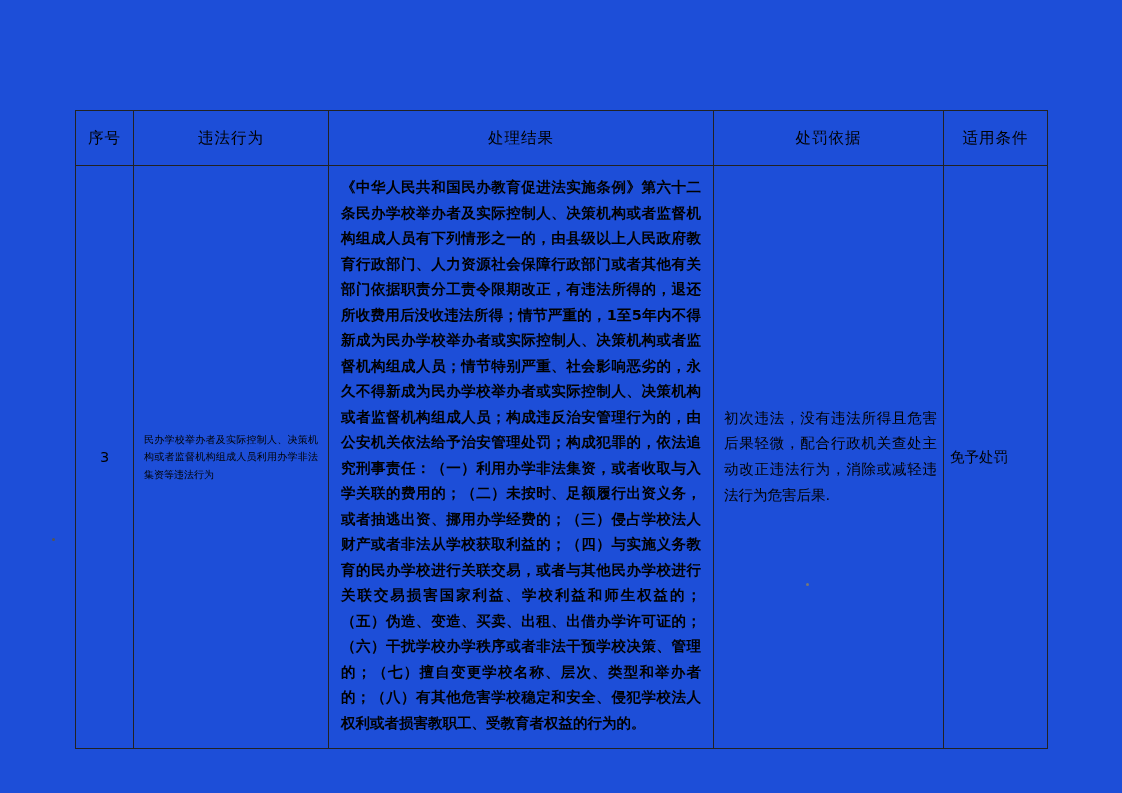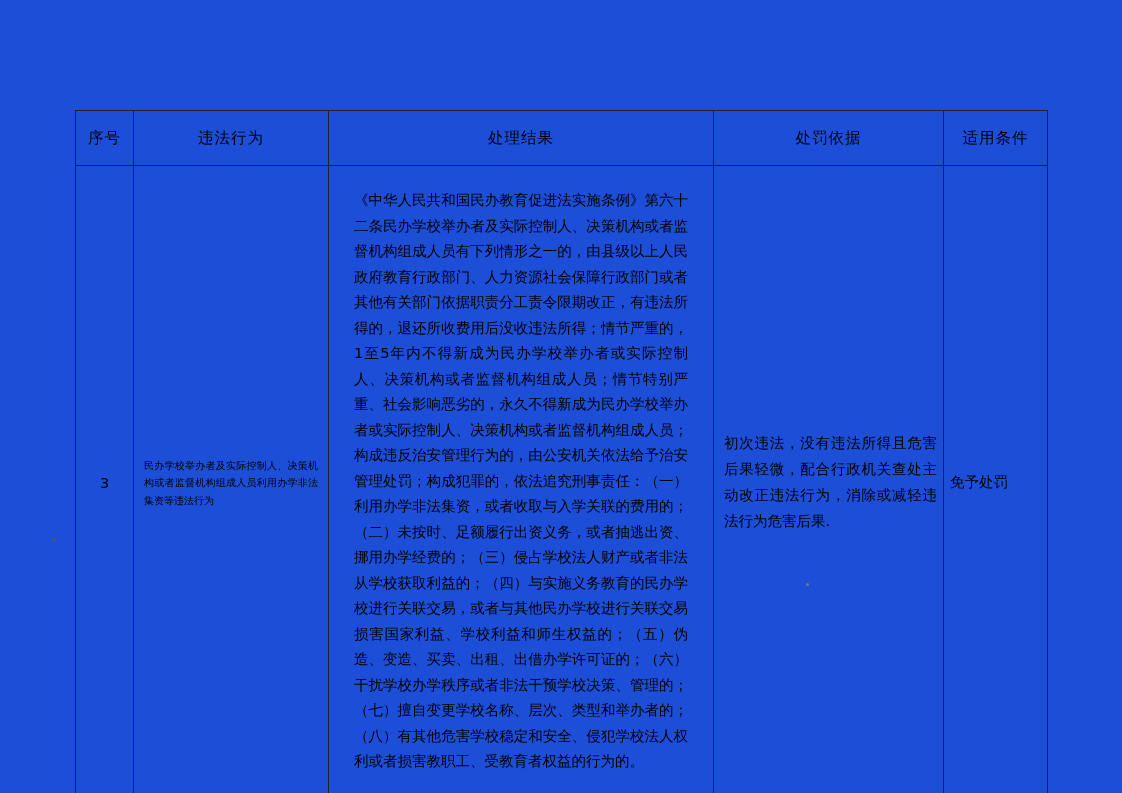--- a/index.html
+++ b/index.html
@@ -62,22 +62,23 @@
   }
   td.cell-basis {
     font-size: 14.5px;
     line-height: 1.76;
     text-align: justify;
     text-justify: inter-ideograph;
     vertical-align: top;
     padding: 9px 12px 12px 12px;
   }
   td.cell-basis p {
-    margin: 13px;
+    margin: 0;
     text-indent: 0;
+    font-weight: bold;
   }
   td.cell-cond {
     font-size: 14.5px;
     line-height: 1.78;
     text-align: justify;
     text-justify: inter-ideograph;
     padding-left: 10px;
   }
   td.cell-res {
     text-align: left;

